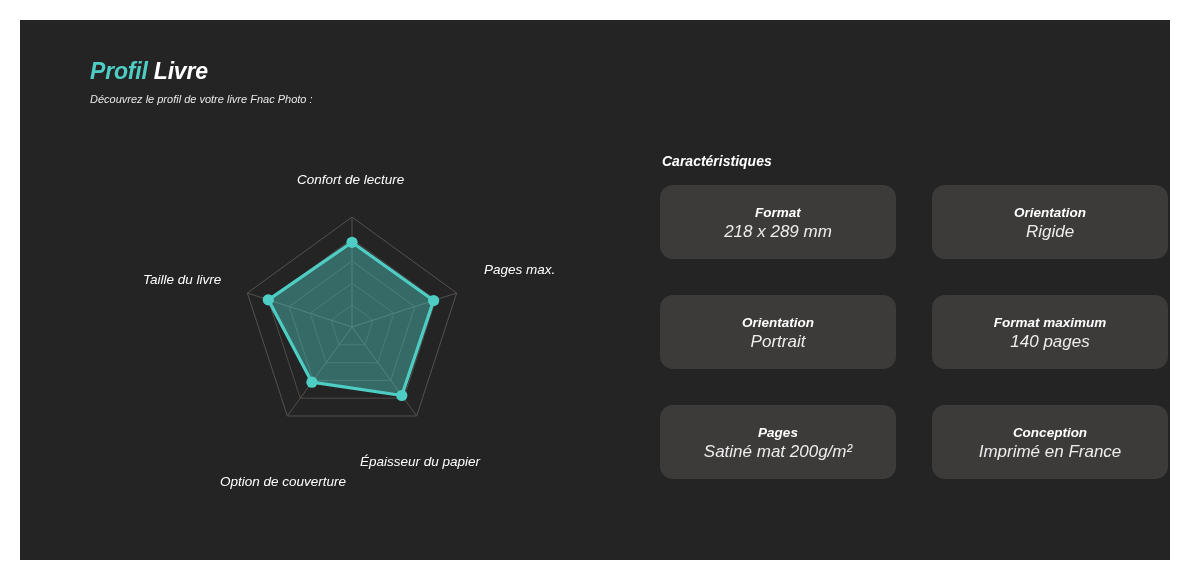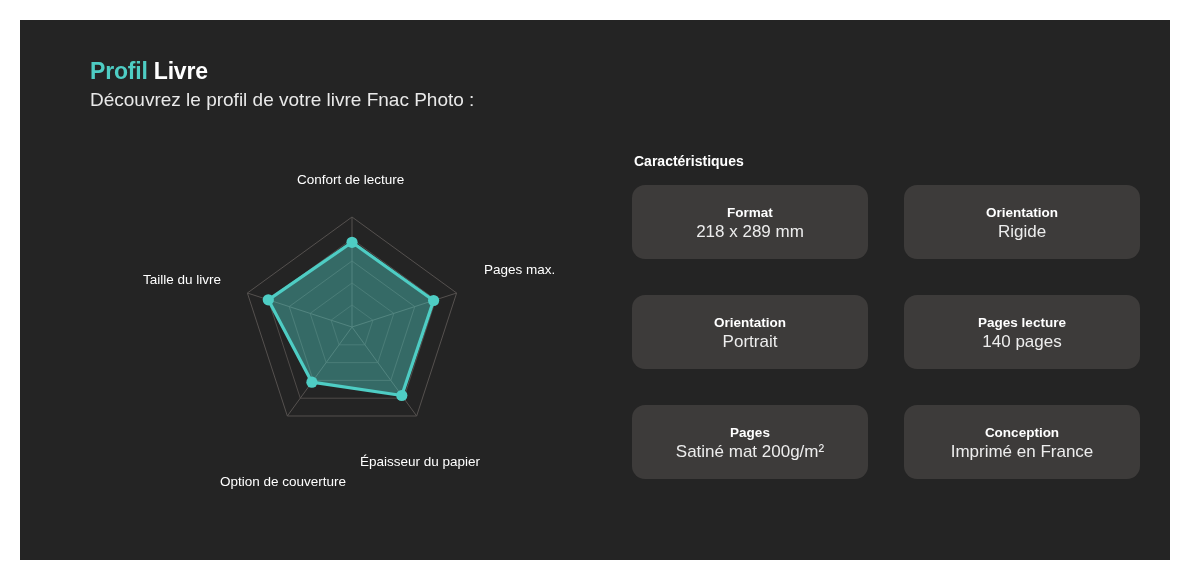--- a/index.html
+++ b/index.html
@@ -10,20 +10,21 @@
     height: 579px;
     overflow: hidden;
     font-family: "Liberation Sans", sans-serif;
   }
 
   #root {
     position: relative;
     width: 1016px;
     height: 579px;
     background: #ffffff;
+    font-style: italic;
   }
 
   .panel {
     position: absolute;
     left: 20px;
     top: 20px;
     width: 1150px;
     height: 540px;
     background: #242424;
     overflow: hidden;
@@ -40,21 +41,21 @@
     font-weight: bold;
     line-height: 28px;
     letter-spacing: -0.2px;
     margin: 0;
     white-space: nowrap;
   }
   .title-accent { color: #4ecdc4; }
   .title-rest { color: #ffffff; }
   .subtitle {
     margin: 5px 0 0 0;
-    font-size: 19px;
+    font-size: 11px;
     line-height: 19px;
     color: #e9e9e9;
     font-weight: normal;
     white-space: nowrap;
     text-align: center;
   }
 
   
   .chart-wrap {
     position: absolute;
@@ -77,21 +78,21 @@
   }
   .lbl-top    { left: 225px; top: 24px; }
   .lbl-right  { left: 412px; top: 114px; }
   .lbl-left   { left: 71px;  top: 124px; }
   .lbl-bleft  { left: 148px; top: 306px; margin-top: 20px; }
   .lbl-bright { left: 288px; top: 306px; }
 
   
   .specs {
     position: absolute;
-    left: 612px;
+    left: 640px;
     top: 132px;
     width: 490px;
   }
   .specs-heading {
     font-size: 14px;
     font-weight: bold;
     color: #ffffff;
     margin: 0 0 15px 2px;
     line-height: 18px;
   }
@@ -180,21 +181,21 @@
           </div>
           <div class="spec-card">
             <div class="spec-label">Orientation</div>
             <div class="spec-value">Rigide</div>
           </div>
           <div class="spec-card">
             <div class="spec-label">Orientation</div>
             <div class="spec-value">Portrait</div>
           </div>
           <div class="spec-card">
-            <div class="spec-label">Pages lecture</div>
+            <div class="spec-label">Format maximum</div>
             <div class="spec-value">140 pages</div>
           </div>
           <div class="spec-card">
             <div class="spec-label">Pages</div>
             <div class="spec-value">Satiné mat 200g/m²</div>
           </div>
           <div class="spec-card">
             <div class="spec-label">Conception</div>
             <div class="spec-value">Imprimé en France</div>
           </div>

